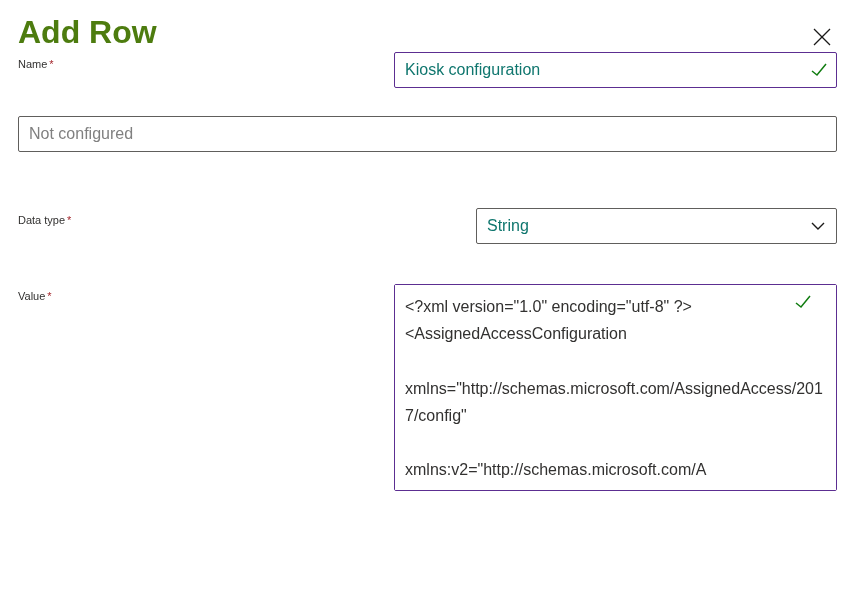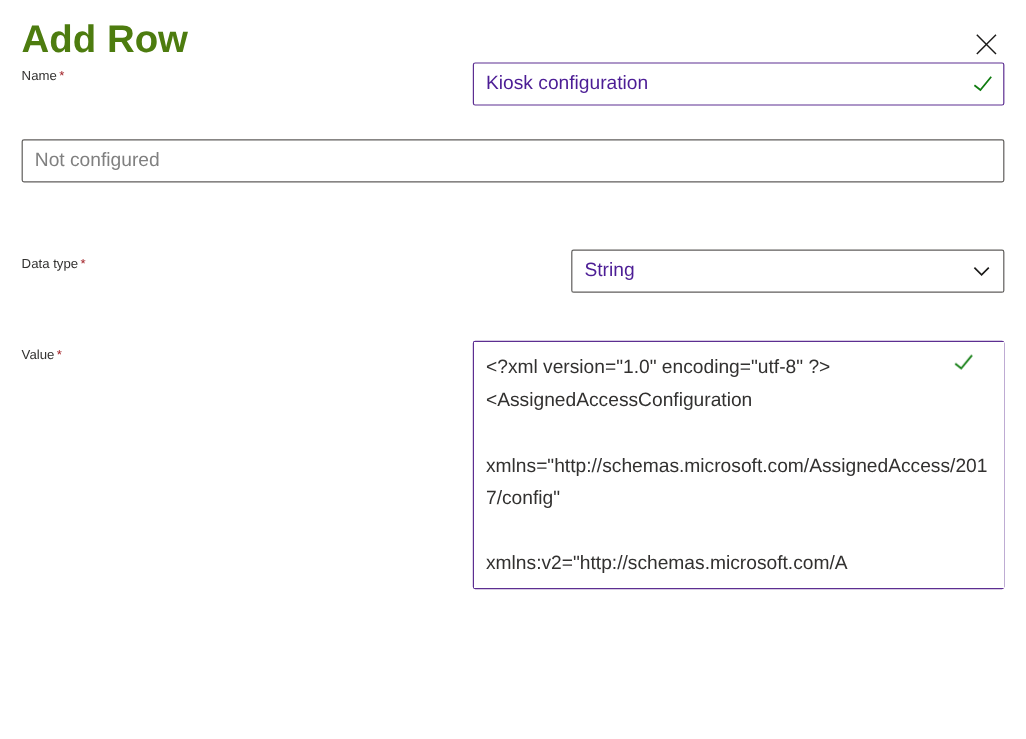--- a/index.html
+++ b/index.html
@@ -62,21 +62,21 @@
     }
     .input-wrap.validated { border-color: #5c2e91; }
     .input-wrap input,
     .input-wrap .select-display {
       flex: 1 1 auto;
       border: none;
       outline: none;
       font-family: inherit;
       font-size: 16px;
       padding: 6px 10px;
-      color: #4c1d95;
+      color: #0f766e;
       background: transparent;
       text-overflow: ellipsis;
       white-space: nowrap;
       overflow: hidden;
       height: 34px;
       line-height: 22px;
     }
     .input-wrap input::placeholder { color: #808080; }
     .check-icon {
       flex: 0 0 auto;

